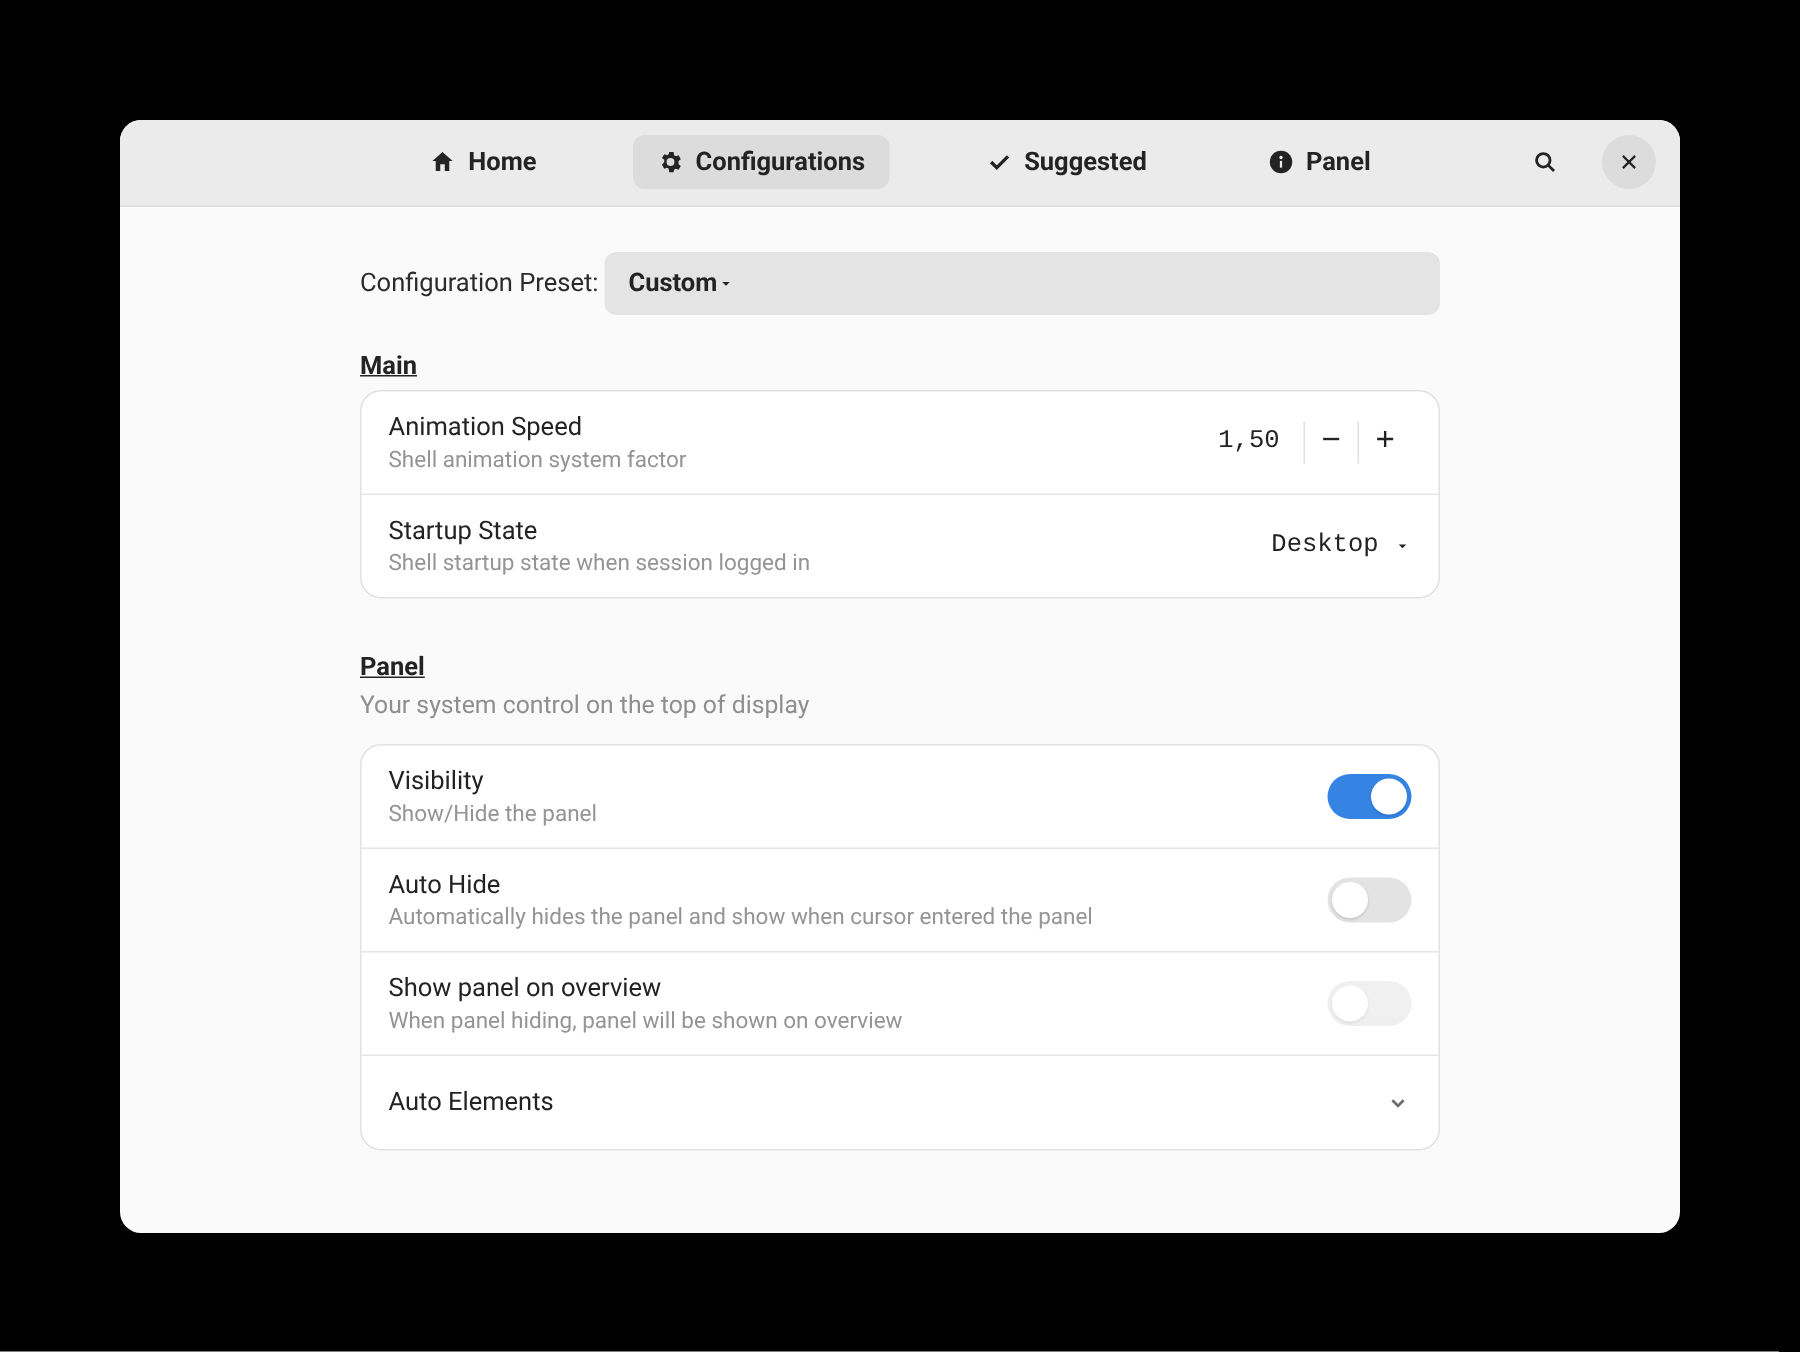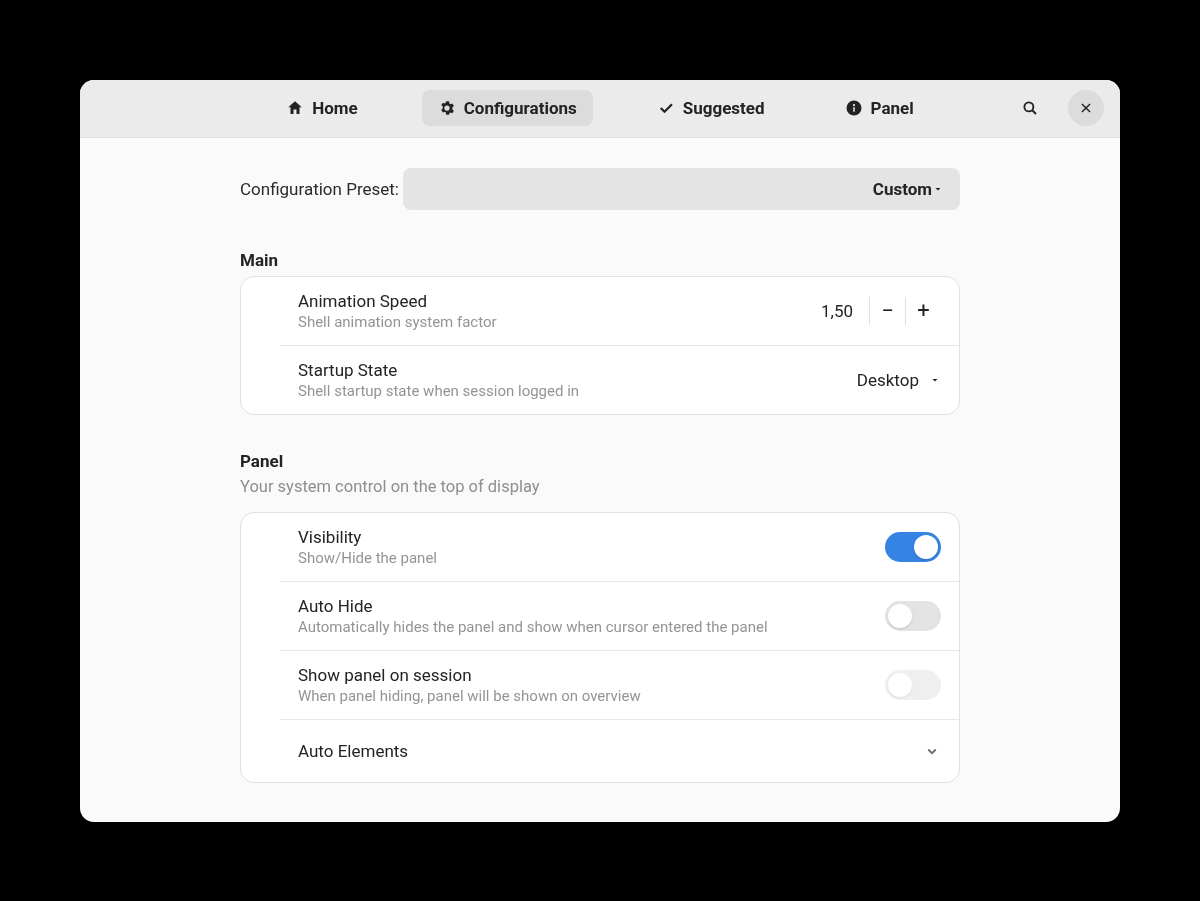--- a/index.html
+++ b/index.html
@@ -94,60 +94,60 @@
     border: 3px solid #fafafa;
   }
   .container {
     width: 720px;
     margin: 0 auto;
   }
   .preset-row {
     display: flex;
     align-items: center;
     gap: 4px;
-    margin-bottom: 40px;
+    margin-bottom: 24px;
   }
   .preset-label {
     font-size: 17px;
     color: #2b2b2b;
   }
   .preset-select {
     flex: 1;
     height: 42px;
     background: #e4e4e4;
     border-radius: 8px;
     display: flex;
     align-items: center;
-    justify-content: flex-end;
+    justify-content: flex-start;
     padding: 0 16px;
     cursor: pointer;
   }
   .preset-select span {
     font-size: 17px;
     font-weight: 700;
     color: #232323;
   }
   .section-title {
     font-size: 17px;
     font-weight: 700;
     color: #232323;
     margin-bottom: 6px;
+    text-decoration: underline;
   }
   .section-desc {
     font-size: 16.5px;
     color: #8e8e8e;
     margin-bottom: 16px;
   }
   .card {
     background: #fff;
     border: 1px solid #e1e1e1;
     border-radius: 14px;
     overflow: hidden;
     margin-bottom: 36px;
-    padding-left: 39px;
   }
   .row {
     display: flex;
     align-items: center;
     justify-content: space-between;
     padding: 14px 18px;
     border-bottom: 1px solid #e6e6e6;
     min-height: 62px;
   }
   .row:last-child {
@@ -163,20 +163,21 @@
     color: #232323;
   }
   .row-desc {
     font-size: 15px;
     color: #949494;
   }
   .row-right {
     display: flex;
     align-items: center;
     gap: 10px;
+    font-family: Liberation Mono, monospace;
   }
   .stepper {
     display: flex;
     align-items: center;
     gap: 0;
   }
   .stepper-value {
     font-size: 17px;
     color: #232323;
     padding-right: 16px;
@@ -363,21 +364,21 @@
           <div class="row-left">
             <div class="row-title">Auto Hide</div>
             <div class="row-desc">Automatically hides the panel and show when cursor entered the panel</div>
           </div>
           <div class="toggle off">
             <div class="knob"></div>
           </div>
         </div>
         <div class="row">
           <div class="row-left">
-            <div class="row-title">Show panel on session</div>
+            <div class="row-title">Show panel on overview</div>
             <div class="row-desc">When panel hiding, panel will be shown on overview</div>
           </div>
           <div class="toggle off disabled">
             <div class="knob"></div>
           </div>
         </div>
         <div class="row expand-row">
           <div class="row-title">Auto Elements</div>
           <span>
             <svg viewBox="0 0 24 24" width="18" height="18" fill="none" stroke="#6e6e6e" stroke-width="2.5">

